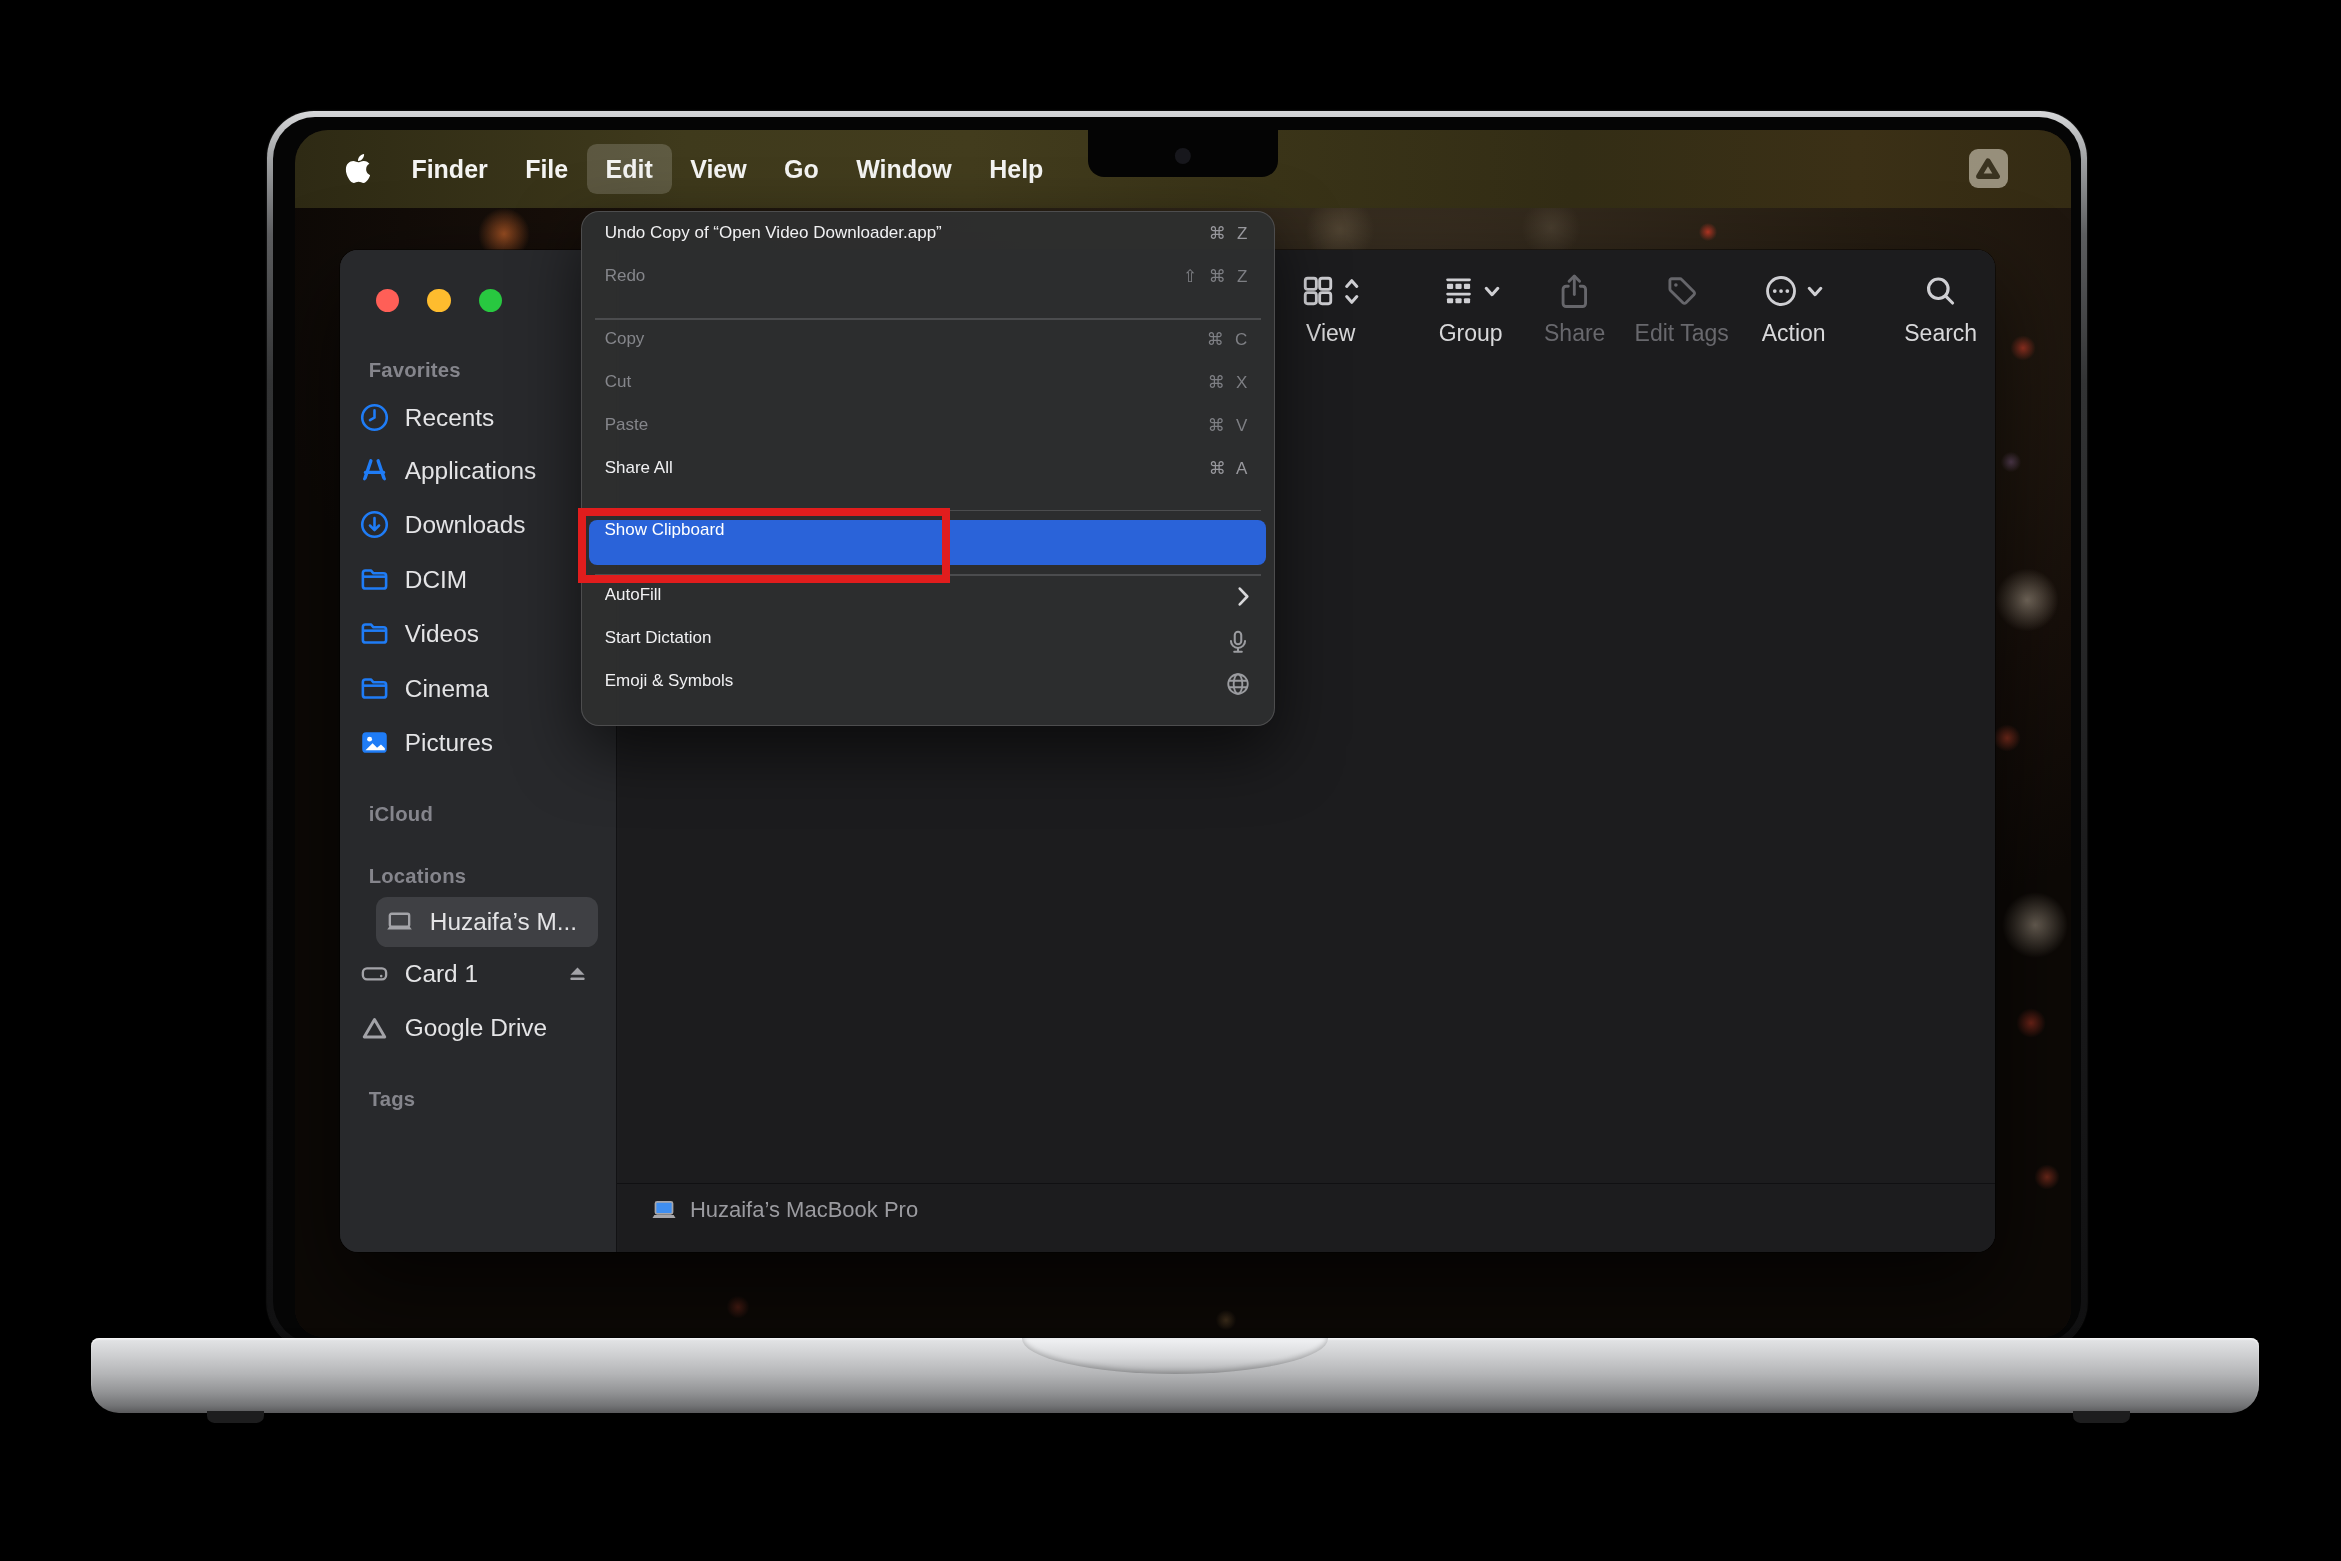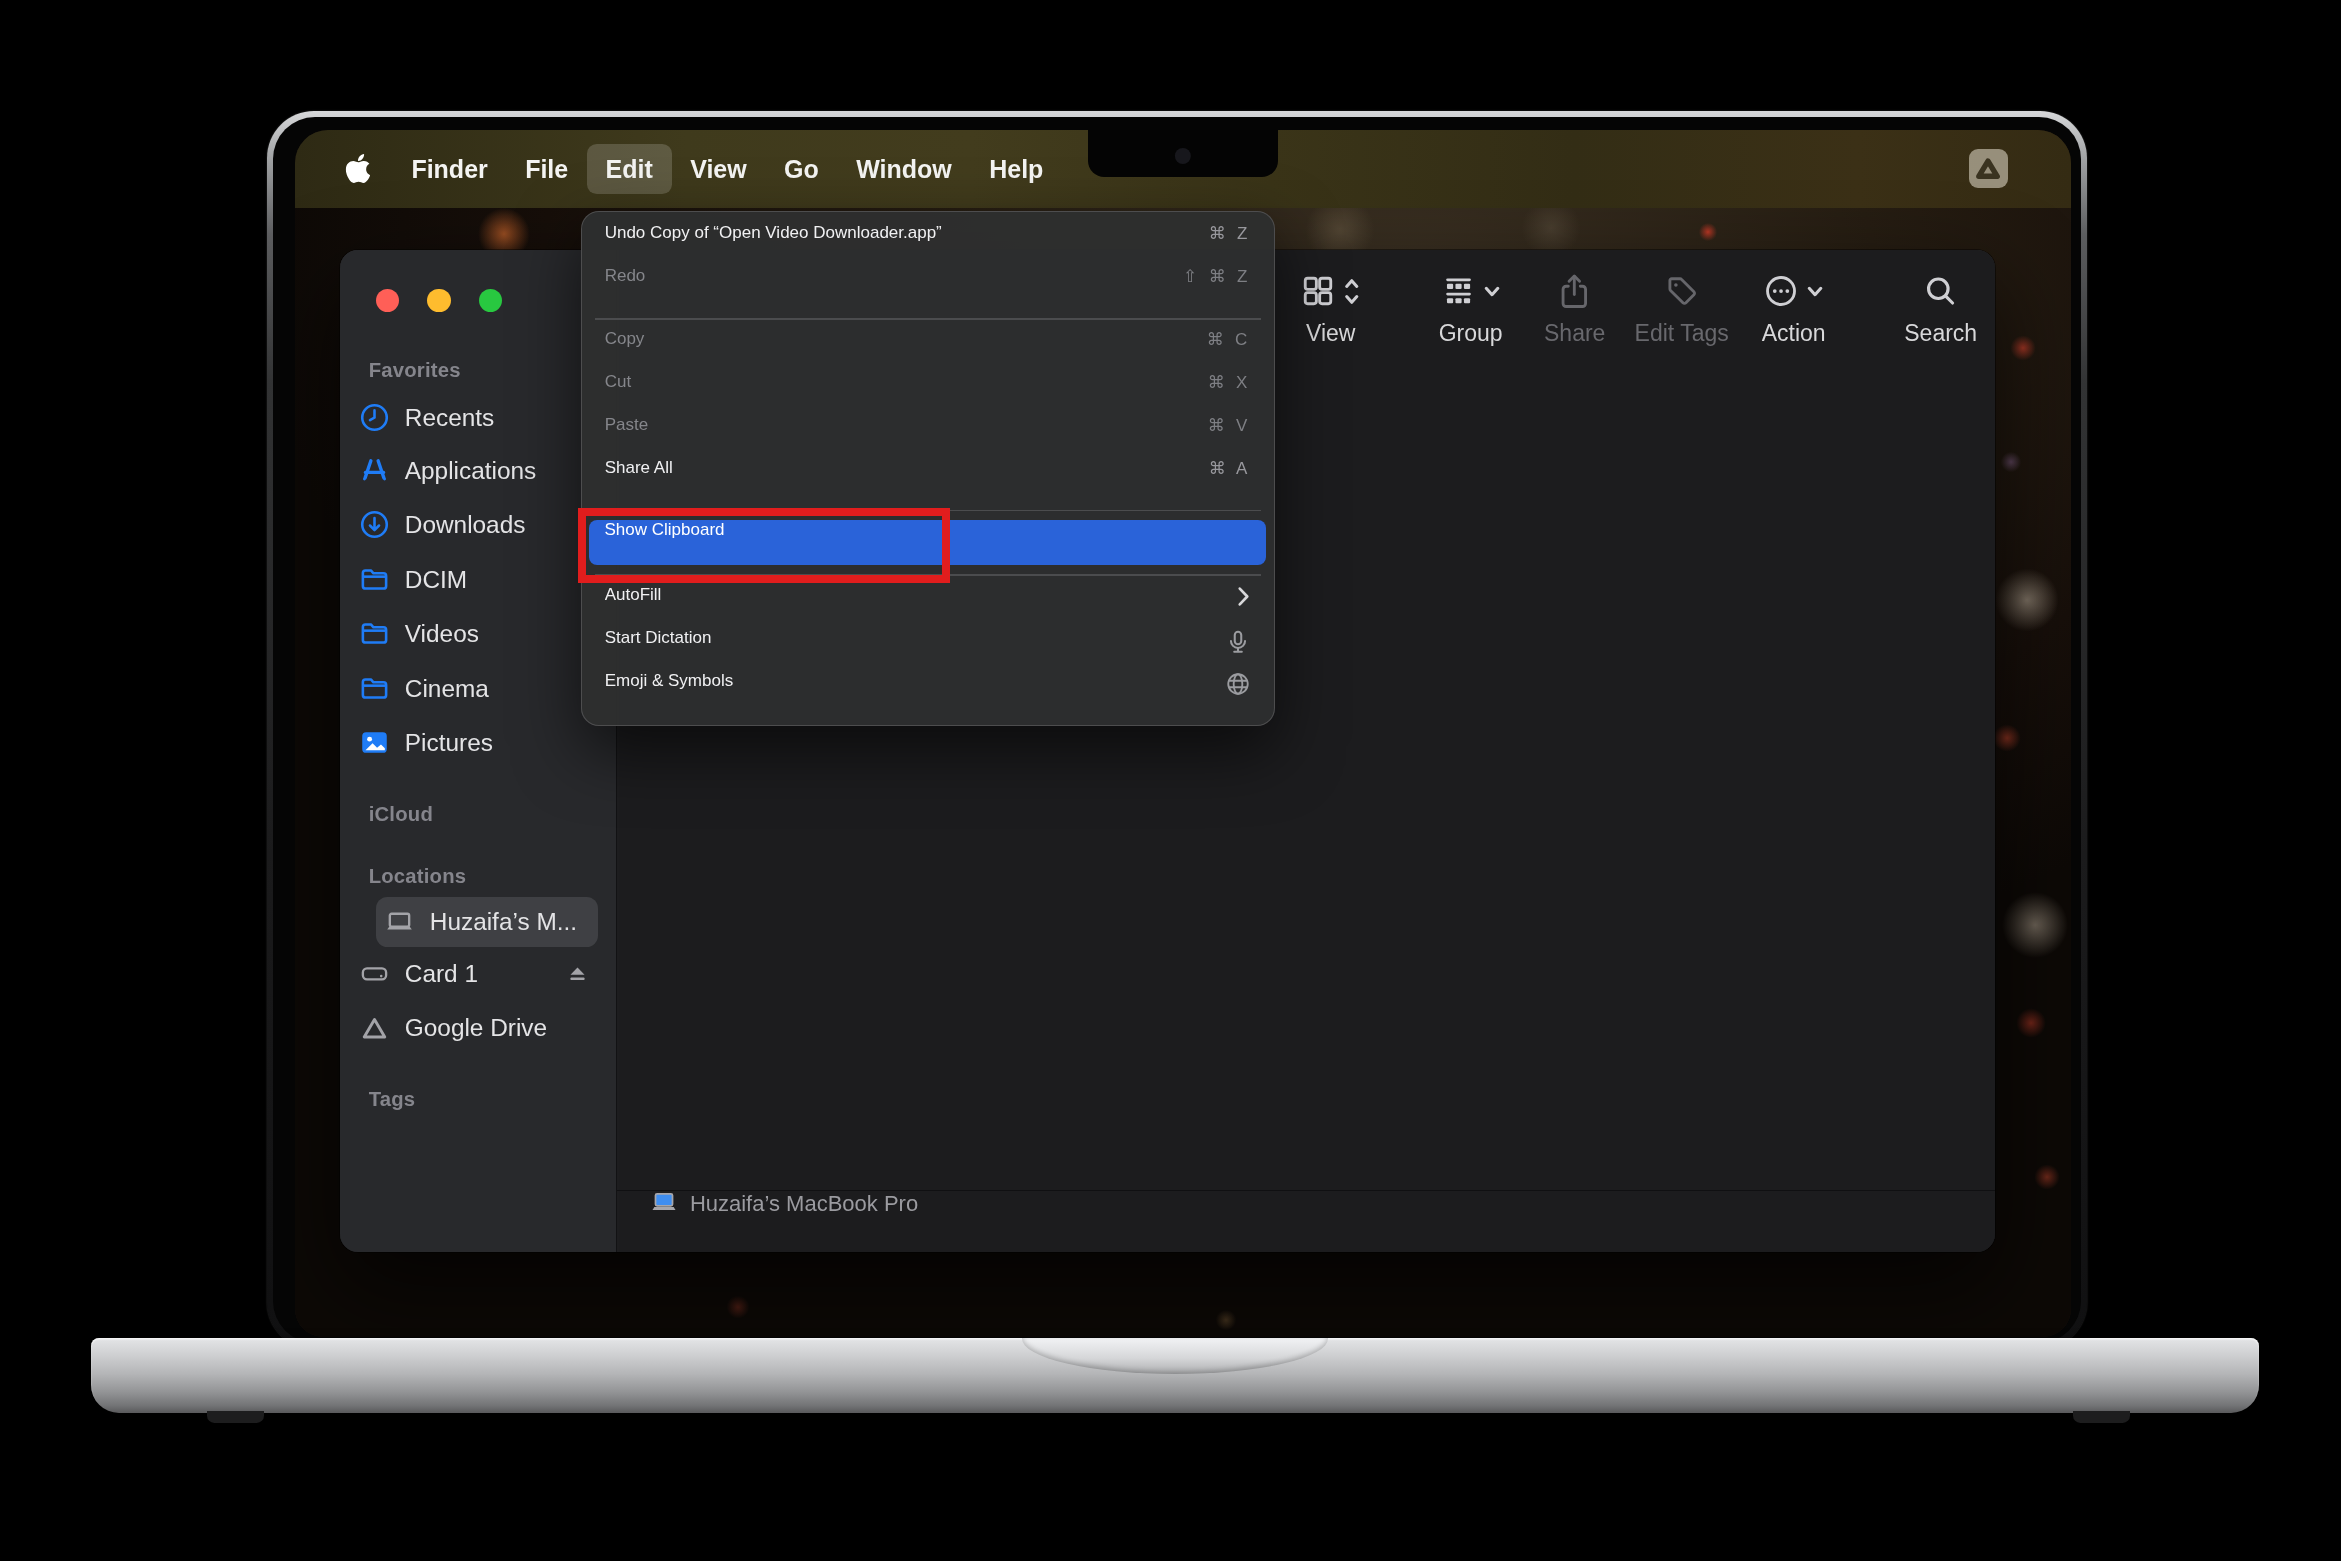--- a/index.html
+++ b/index.html
@@ -81,22 +81,22 @@
     font-size:24.4px;color:#e4e4e6;white-space:nowrap;overflow:hidden;}
   .side-row .sicon{flex:0 0 31px;width:31px;height:31px;display:flex;align-items:center;justify-content:center;}
   .side-row.selected{left:11.4px;width:222px;padding-left:8.1px;border-radius:11.4px;background:#3f4044;margin-left:25px;}
   .eject{margin-left:auto;margin-right:11.4px;flex:0 0 21px;}
 
   .main{position:absolute;left:279px;top:0;right:0;bottom:0;background:#1c1c1e;}
   .tb-item{position:absolute;top:18px;display:flex;flex-direction:column;align-items:center;transform:translateX(-50%);}
   .tb-ico{height:47px;display:flex;align-items:center;gap:6.5px;}
   .tb-label{font-size:23px;color:#d8d8da;margin-top:4.9px;white-space:nowrap;}
   .tb-item.dim .tb-label{color:#68686d;}
-  .statusbar{position:absolute;left:277px;right:0;bottom:8px;height:54px;border-top:1.6px solid #101012;
-    display:flex;align-items:flex-start;gap:12.2px;padding-left:33px;font-size:22px;color:#9b9ba0;}
+  .statusbar{position:absolute;left:277px;right:0;bottom:15px;height:54px;border-top:1.6px solid #101012;
+    display:flex;align-items:center;gap:12.2px;padding-left:33px;font-size:22px;color:#9b9ba0;}
 
   
   .dropdown{position:absolute;left:286px;top:81px;width:694px;z-index:20;
     background:rgba(45,46,46,.97);border:0.8px solid rgba(118,118,120,.45);border-radius:18px;
     box-shadow:0 24.4px 65px rgba(0,0,0,.6);padding:11.4px 0;}
   .menu-item{height:43px;display:flex;align-items:flex-start;padding:0 23px;font-size:17px;color:#f1f1f3;}
   .menu-item .mi-label{flex:1;white-space:nowrap;overflow:hidden;}
   .menu-item .mi-short{color:#98989d;letter-spacing:3.3px;white-space:nowrap;}
   .menu-item.disabled .mi-label{color:#85868b;}
   .menu-item.disabled .mi-short{color:#7e7f84;}

